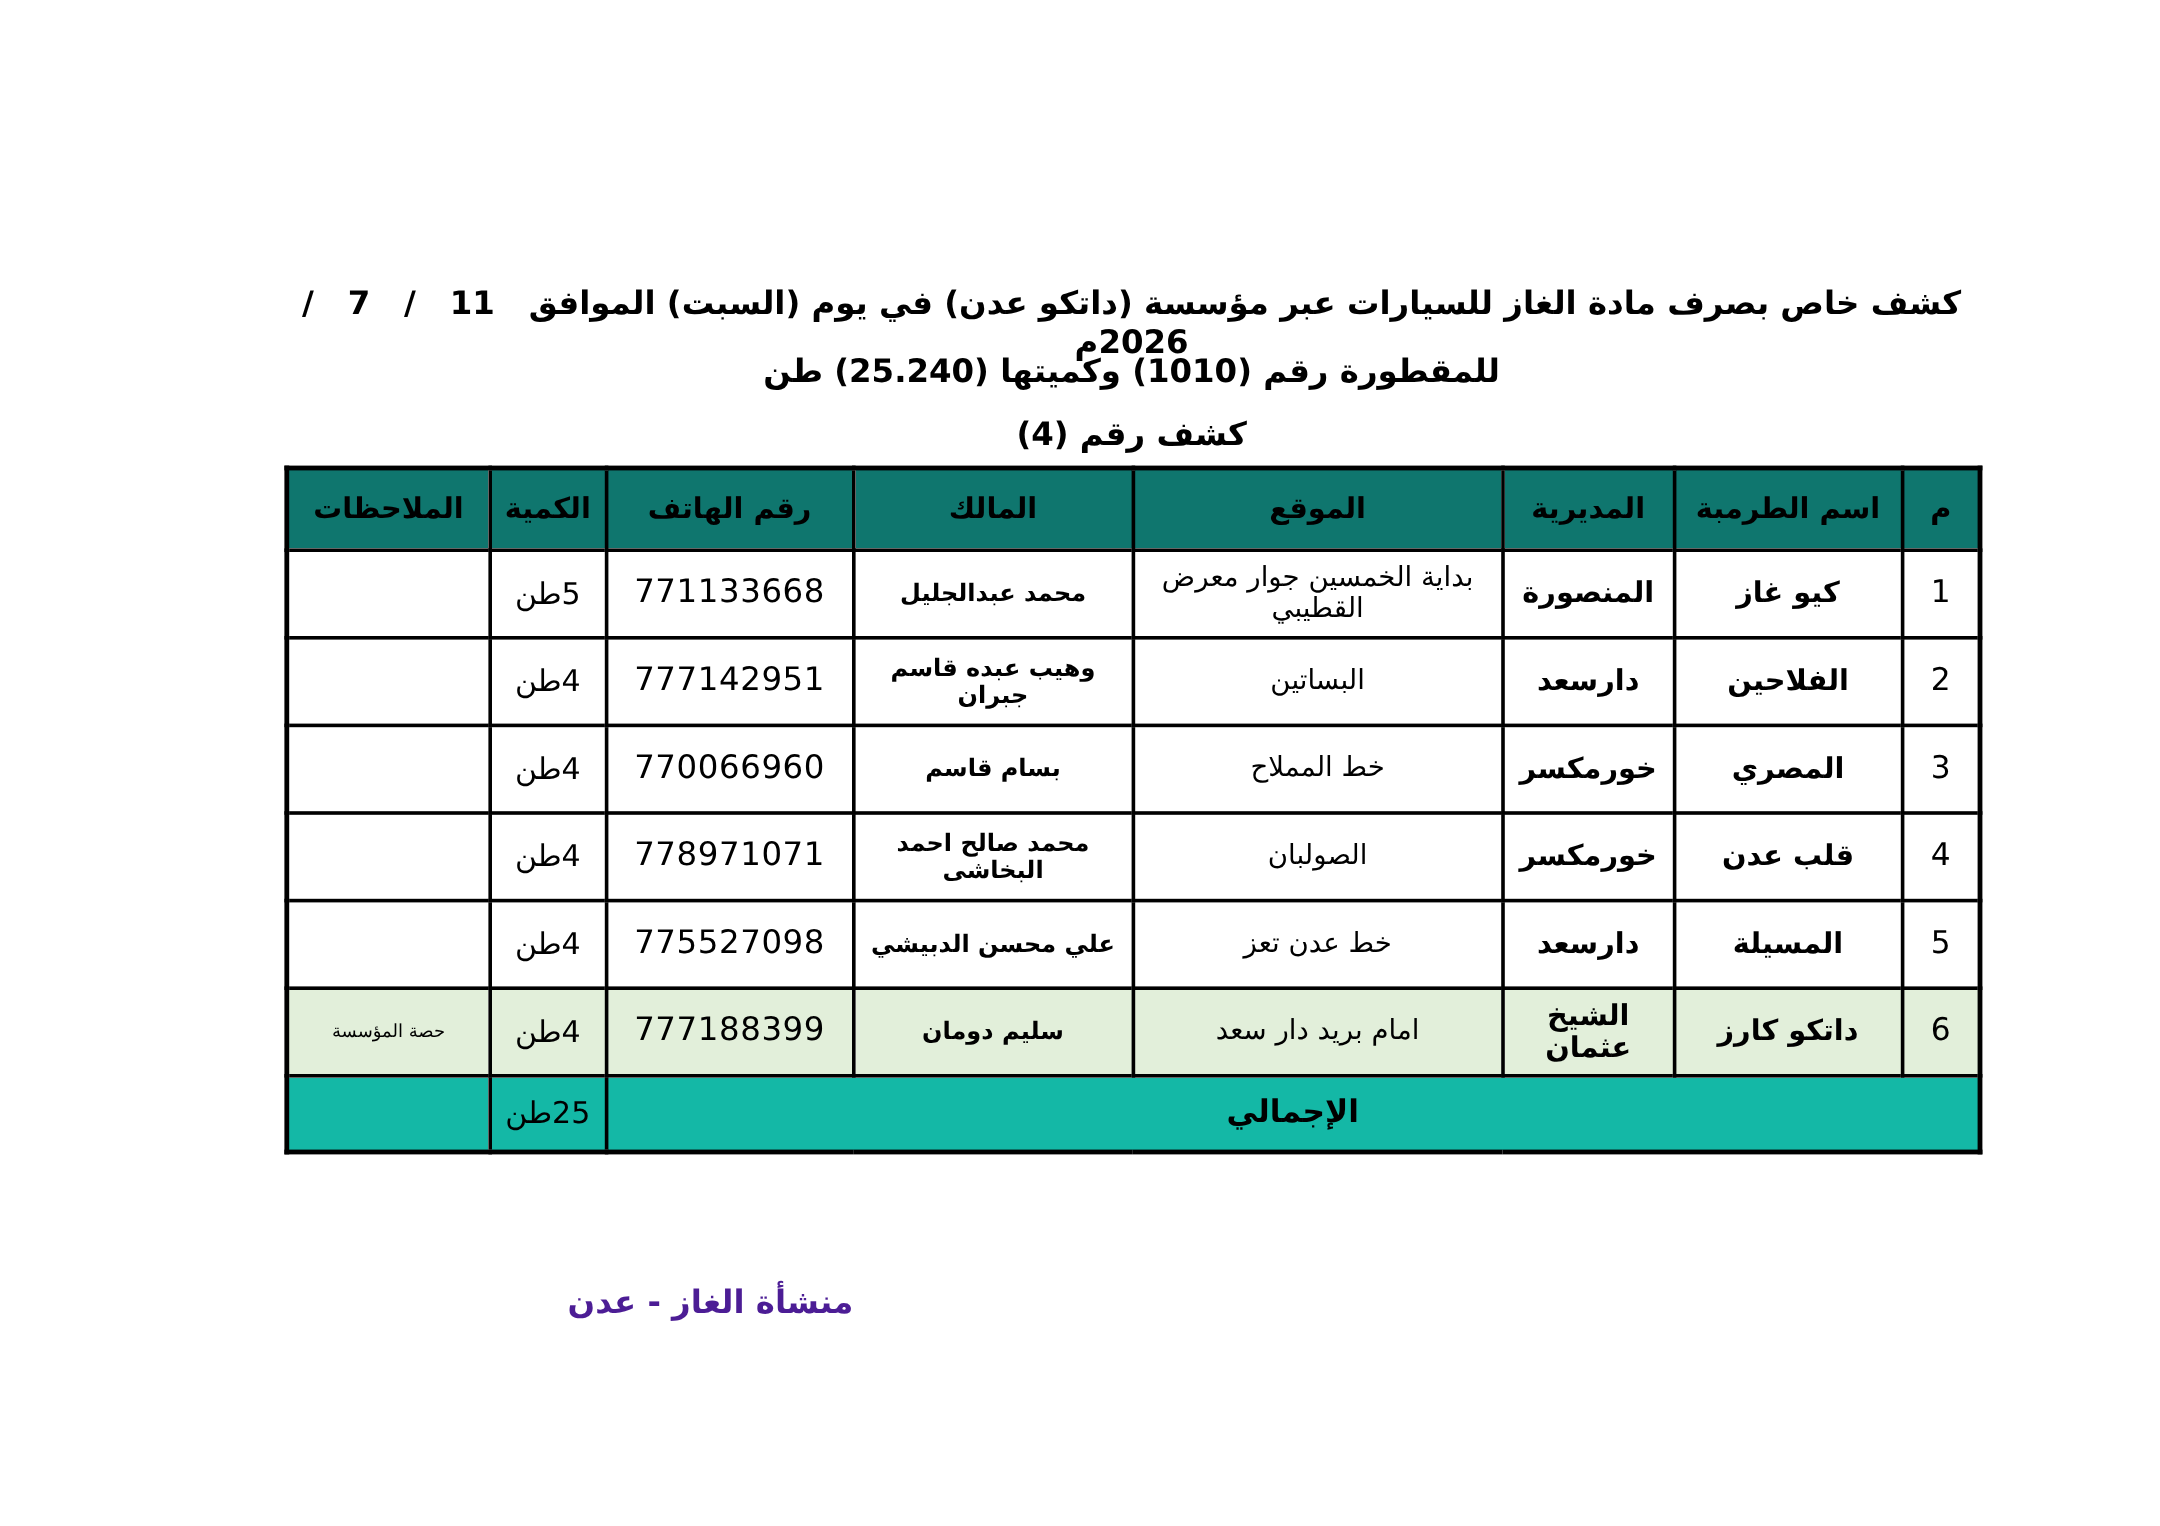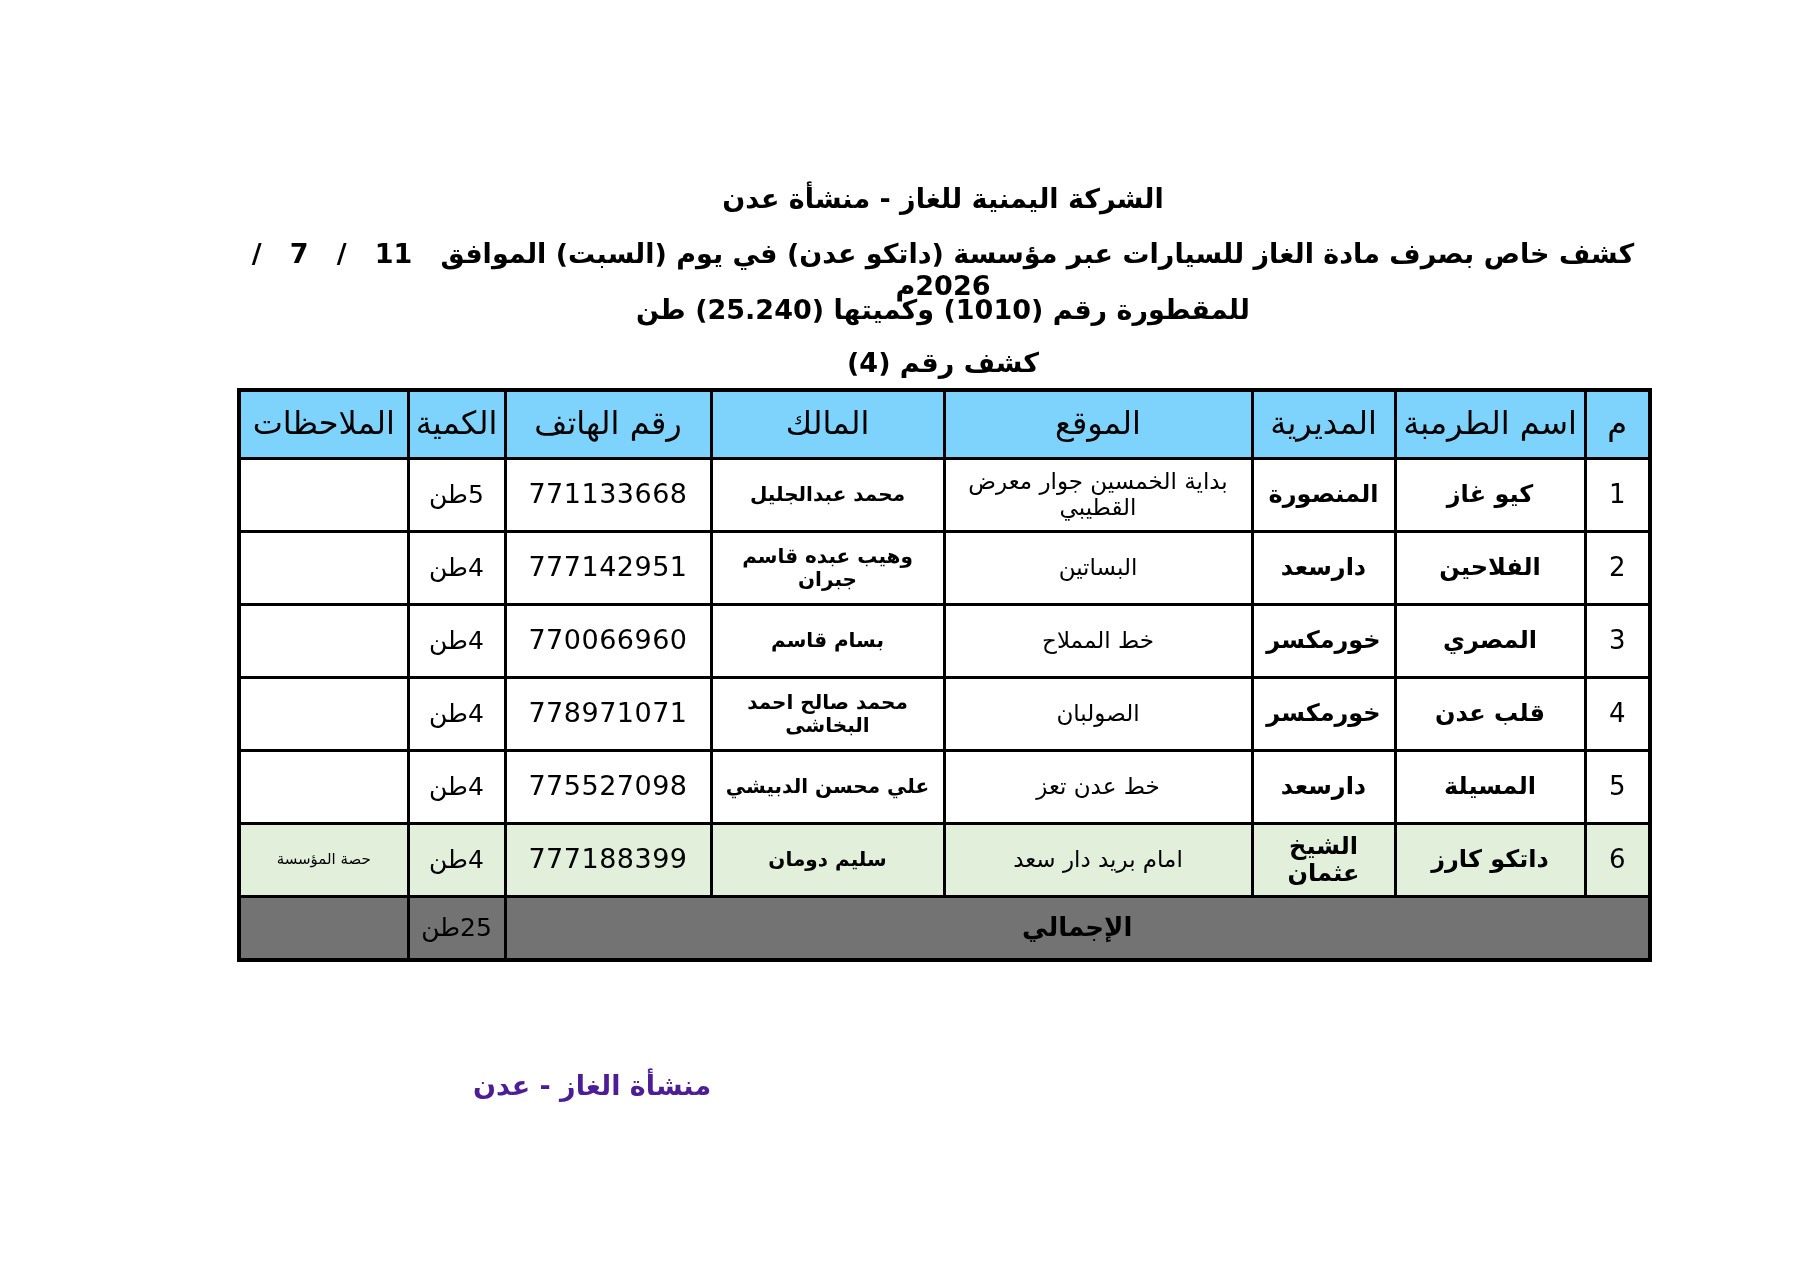--- a/index.html
+++ b/index.html
@@ -55,56 +55,55 @@
     text-align: center;
     vertical-align: middle;
     padding: 1px 4px;
     overflow: hidden;
     color: #000;
     line-height: 1.12;
     word-wrap: break-word;
   }
   tr.header-row { height: 68px; }
   tr.header-row th {
-    background: #7dd3fc;
-    font-size: 32px;
-    font-weight: normal;
+    background: #0f766e;
+    font-size: 24px;
+    font-weight: bold;
   }
   tr.data-row { height: 73px; }
   td.c-no    { font-size: 26px; font-weight: normal; }
   td.c-pump  { font-size: 24px; font-weight: bold; }
   td.c-dir   { font-size: 24px; font-weight: bold; }
   td.c-loc   { font-size: 23px; font-weight: normal; margin-left: 24px; }
   td.c-owner { font-size: 20px; font-weight: bold; }
   td.c-phone { font-size: 27px; font-weight: normal; letter-spacing: 0.5px; }
   td.c-qty   { font-size: 25px; font-weight: normal; }
   td.c-notes { font-size: 15px; font-weight: normal; }
   tr.highlight-row td { background: #e2efda; }
   tr.total-row { height: 64px; }
-  tr.total-row td { background: #737373; }
+  tr.total-row td { background: #14b8a6; }
   td.c-total-label { font-size: 26px; font-weight: bold; }
 
   .footer-line {
     position: absolute;
     left: 473px;
     top: 1070px;
     font-size: 27px;
     font-weight: bold;
     color: #4c1d95;
     direction: rtl;
     white-space: nowrap;
   }
 </style>
 </head>
 <body>
 
 <div class="page">
   <div class="content">
 
-    <div class="title-line" id="title-1">الشركة اليمنية للغاز - منشأة عدن</div>
     <div class="title-line" id="title-2">كشف خاص بصرف مادة الغاز للسيارات عبر مؤسسة (داتكو عدن) في يوم (السبت) الموافق   11   /   7   /  2026م</div>
     <div class="title-line" id="title-3">للمقطورة رقم (1010) وكميتها (25.240) طن</div>
     <div class="title-line" id="title-4">كشف رقم (4)</div>
 
     <table class="sheet">
       <colgroup>
         <col style="width:65px">
         <col style="width:190px">
         <col style="width:143px">
         <col style="width:308px">

